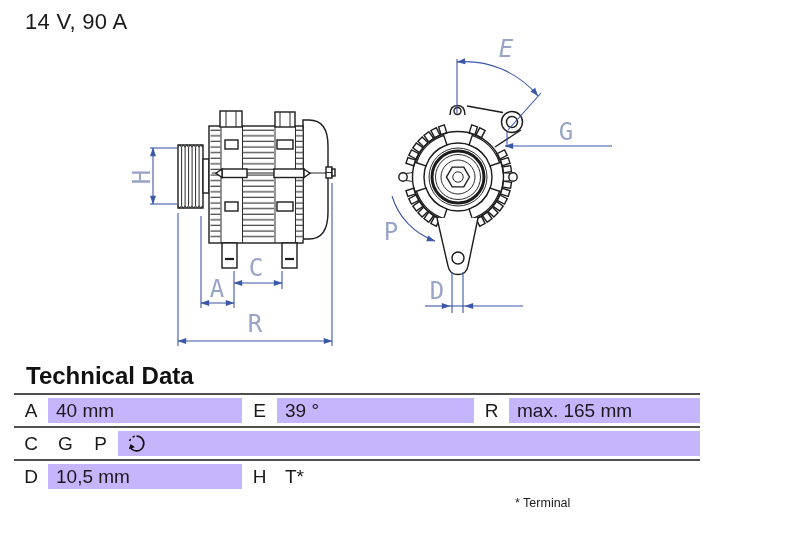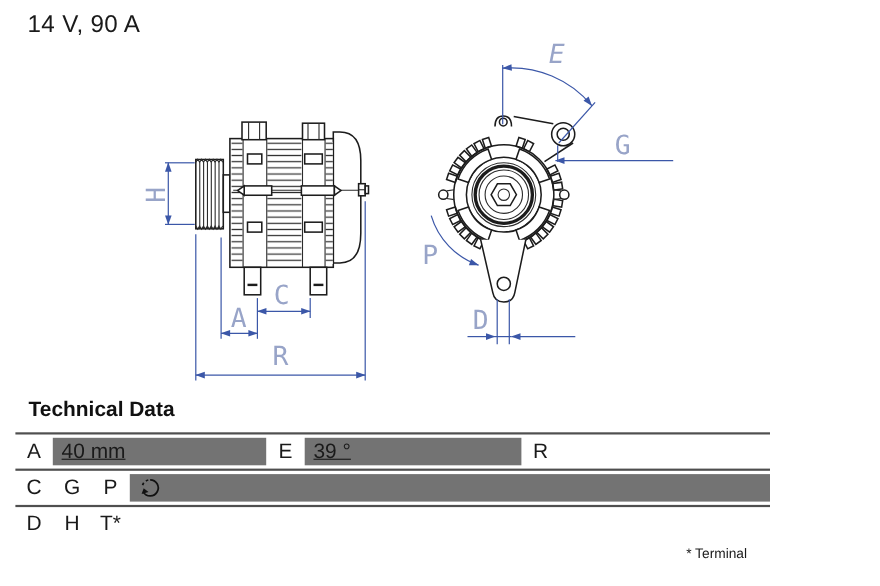--- a/index.html
+++ b/index.html
@@ -1,30 +1,30 @@
 <!DOCTYPE html>
 <html><head>
 <meta charset="utf-8">
 <style>
   html,body{margin:0;padding:0;background:#ffffff;}
   #stage{position:relative;width:700px;height:533px;background:#fff;overflow:hidden;
          font-family:"Liberation Sans",sans-serif;color:#1a1a1a;}
   .title{position:absolute;left:25px;top:9px;font-size:22px;letter-spacing:.3px;color:#1a1a1a;}
   #drawing{position:absolute;left:0;top:0;}
-  .tech-head{position:absolute;left:26px;top:362px;font-size:19px;font-weight:bold;color:#111;}
+  .tech-head{position:absolute;left:26px;top:362px;font-size:24px;font-weight:bold;color:#111;}
   .table{position:absolute;left:14px;top:393px;width:774px;}
   .trow{display:flex;align-items:stretch;height:33px;border-top:2px solid #4f4f4f;box-sizing:border-box;}
   .table{border-bottom:0;}
   .trow:last-of-type{border-bottom:2px solid #4f4f4f;height:35px;}
   .key{display:flex;align-items:center;justify-content:center;font-size:19px;color:#1a1a1a;}
   .k1{width:34px;}.k2{width:35px;}.k3{width:35px;}
-  .val{display:flex;align-items:center;background:#737373;margin:3px 0;padding-left:8px;
-       font-size:19px;color:#1a1a1a;white-space:nowrap;overflow:hidden;text-decoration:underline;}
+  .val{display:flex;align-items:center;background:#c4b5fd;margin:3px 0;padding-left:8px;
+       font-size:19px;color:#1a1a1a;white-space:nowrap;overflow:hidden;}
   .v1{width:186px;}.v2{width:189px;}.v3{flex:1;}
-  .footnote{margin-left:501px;margin-top:4px;font-size:12.5px;color:#1a1a1a;text-align:center;}
+  .footnote{margin-left:501px;margin-top:4px;font-size:12.5px;color:#1a1a1a;}
   .dimtxt{font-family:"DejaVu Sans Mono",monospace;font-size:24px;fill:#98a4c8;}
   .dimtxt.it{font-style:italic;}
   .conlbl{font-family:"Liberation Sans",sans-serif;font-size:13px;fill:#1a1a1a;}
   .blk{stroke:#1c1c1c;fill:none;stroke-width:1.4;}
   .blkthin{stroke:#2b2b2b;fill:none;stroke-width:1;}
   .blkw{stroke:#1c1c1c;fill:#ffffff;stroke-width:1.4;}
   .blu{stroke:#3b57a8;fill:none;stroke-width:1.1;}
 </style>
 </head>
 <body>
@@ -201,34 +201,36 @@
 
   <div class="tech-head">Technical Data</div>
 
   <div class="table">
     <div class="trow">
       <div class="key k1">A</div>
       <div class="val v1">40 mm</div>
       <div class="key k2">E</div>
       <div class="val v2">39 °</div>
       <div class="key k3">R</div>
+      <div class="val v3">max. 165 mm</div>
     </div>
     <div class="trow">
       <div class="key k1">C</div>
       <div class="key k2">G</div>
       <div class="key k3">P</div>
       <div class="val v3">
         <svg width="21" height="21" viewBox="0 0 20 20">
           <path d="M10 3 A7 7 0 1 1 4.06 13.71" fill="none" stroke="#111" stroke-width="1.5"></path>
           <path d="M3.42 7.61 A7 7 0 0 1 9.03 3.07" fill="none" stroke="#111" stroke-width="1.5" stroke-dasharray="2.2 2.4"></path>
           <polygon points="2.6,15.3 4.4,10.4 8.6,13.6" fill="#111"></polygon>
         </svg>
       </div>
     </div>
     <div class="trow">
       <div class="key k1">D</div>
+      <div class="val v1">10,5 mm</div>
       <div class="key k2">H</div>
       <div class="key k3">T*</div>
     </div>
     <div class="footnote">* Terminal</div>
   </div>
 
 </div>
 
 </body></html>

